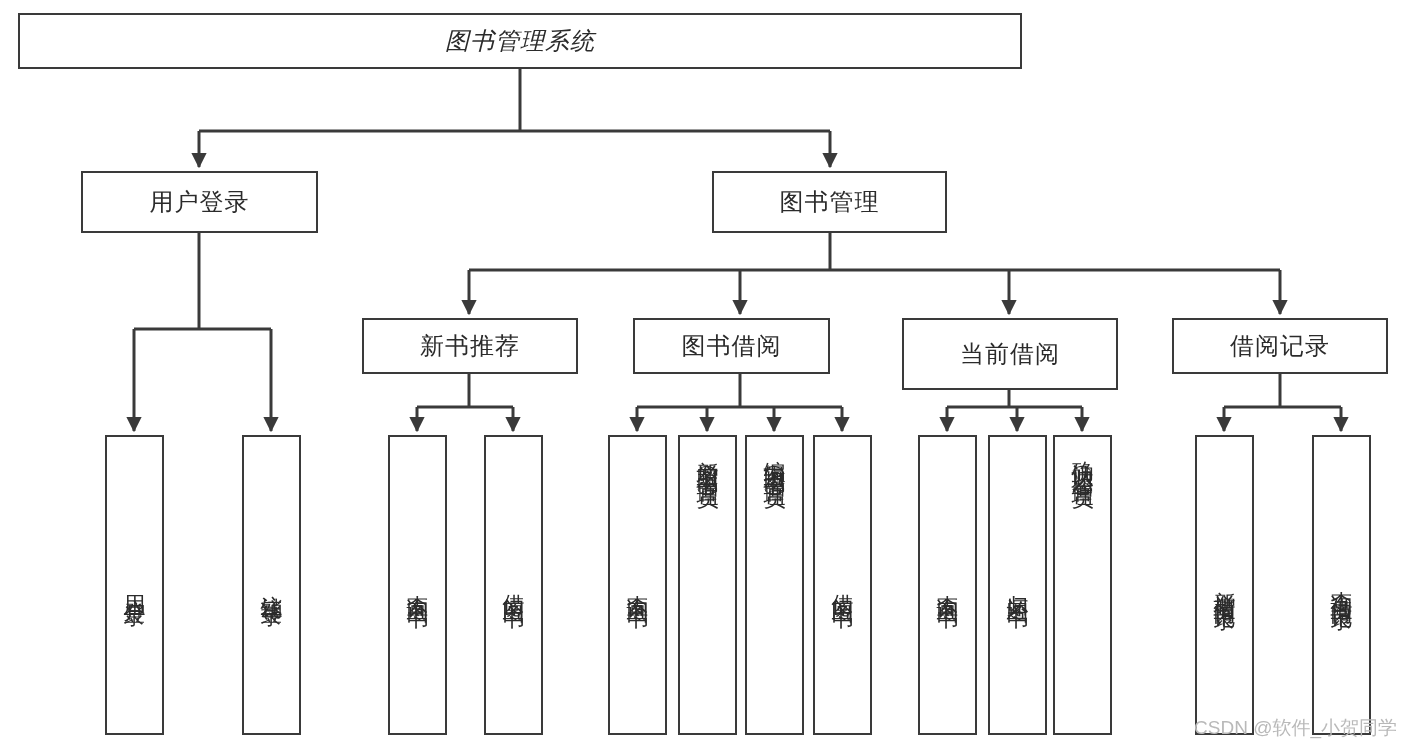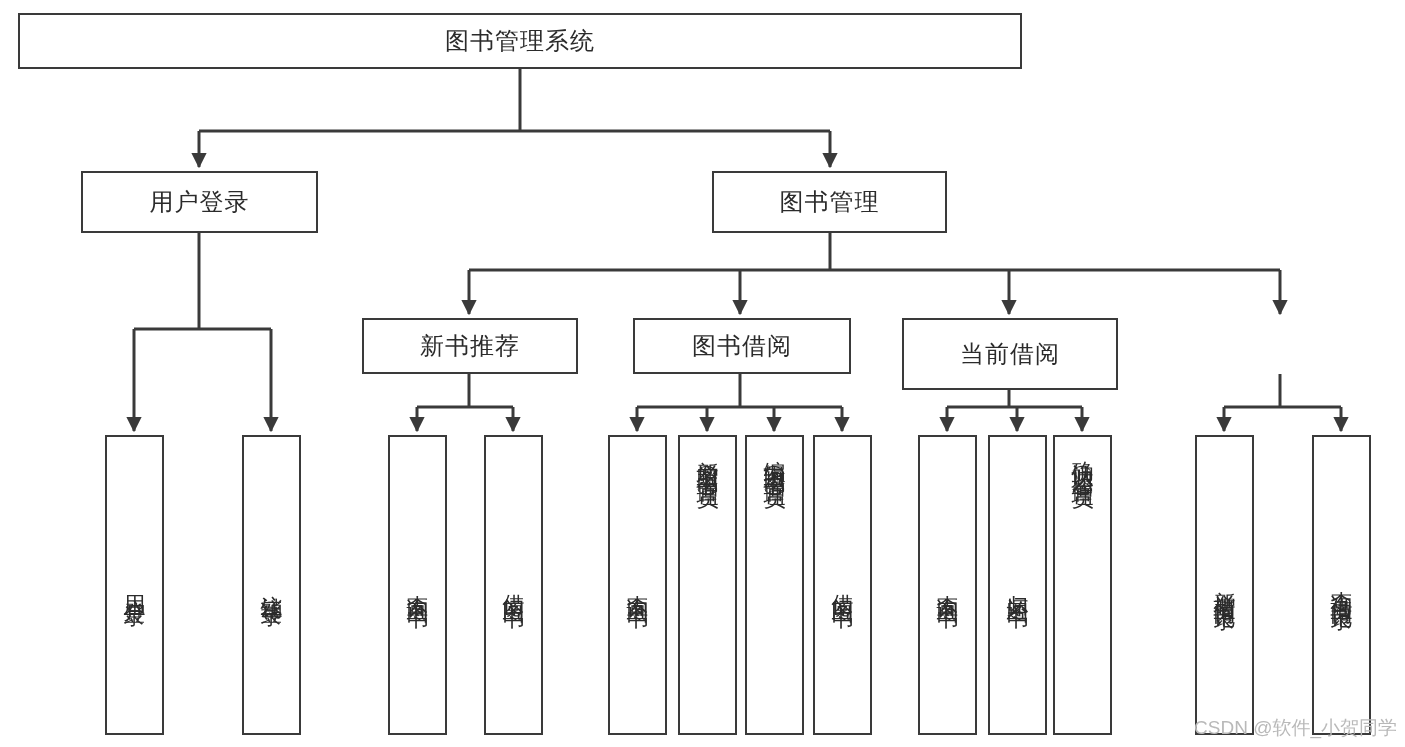--- a/index.html
+++ b/index.html
@@ -126,39 +126,42 @@
       <path d="M 1017 407 L 1017 431" marker-end="url(#arrow)"></path>
       <path d="M 1082 407 L 1082 431" marker-end="url(#arrow)"></path>
 
       <path d="M 1280 374 L 1280 407"></path>
       <path d="M 1224 407 L 1341 407"></path>
       <path d="M 1224 407 L 1224 431" marker-end="url(#arrow)"></path>
       <path d="M 1341 407 L 1341 431" marker-end="url(#arrow)"></path>
     </g>
   </svg>
 
-  <div class="node horiz" style="left:18px; top:13px; width:1004px; height:56px;">
+  <div class="node horiz" style="left:18px; top:13px; width:1004px; height:56px;font-style:italic;">
     <span class="hlabel">图书管理系统</span>
   </div>
 
   <div class="node horiz" style="left:81px; top:171px; width:237px; height:62px;">
     <span class="hlabel">用户登录</span>
   </div>
   <div class="node horiz" style="left:712px; top:171px; width:235px; height:62px;justify-content:center;">
     <span class="hlabel">图书管理</span>
   </div>
 
   <div class="node horiz" style="left:362px; top:318px; width:216px; height:56px;">
     <span class="hlabel">新书推荐</span>
   </div>
-  <div class="node horiz" style="left:633px; top:318px; width:218px; height:56px;">
+  <div class="node horiz" style="left:633px; top:318px; width:197px; height:56px;">
     <span class="hlabel">图书借阅</span>
   </div>
   <div class="node horiz" style="left:902px; top:318px; width:216px; height:72px;">
     <span class="hlabel">当前借阅</span>
+  </div>
+  <div class="node horiz" style="left:1172px; top:318px; width:216px; height:56px;">
+    <span class="hlabel">借阅记录</span>
   </div>
 
   <div class="node vert" style="left:105px; top:435px; width:59px; height:300px;">
     <span class="vert-inner mid">
       <span class="vlabel">用户登录</span>
     </span>
   </div>
 
   <div class="node vert" style="left:242px; top:435px; width:59px; height:300px;">
     <span class="vert-inner mid">

